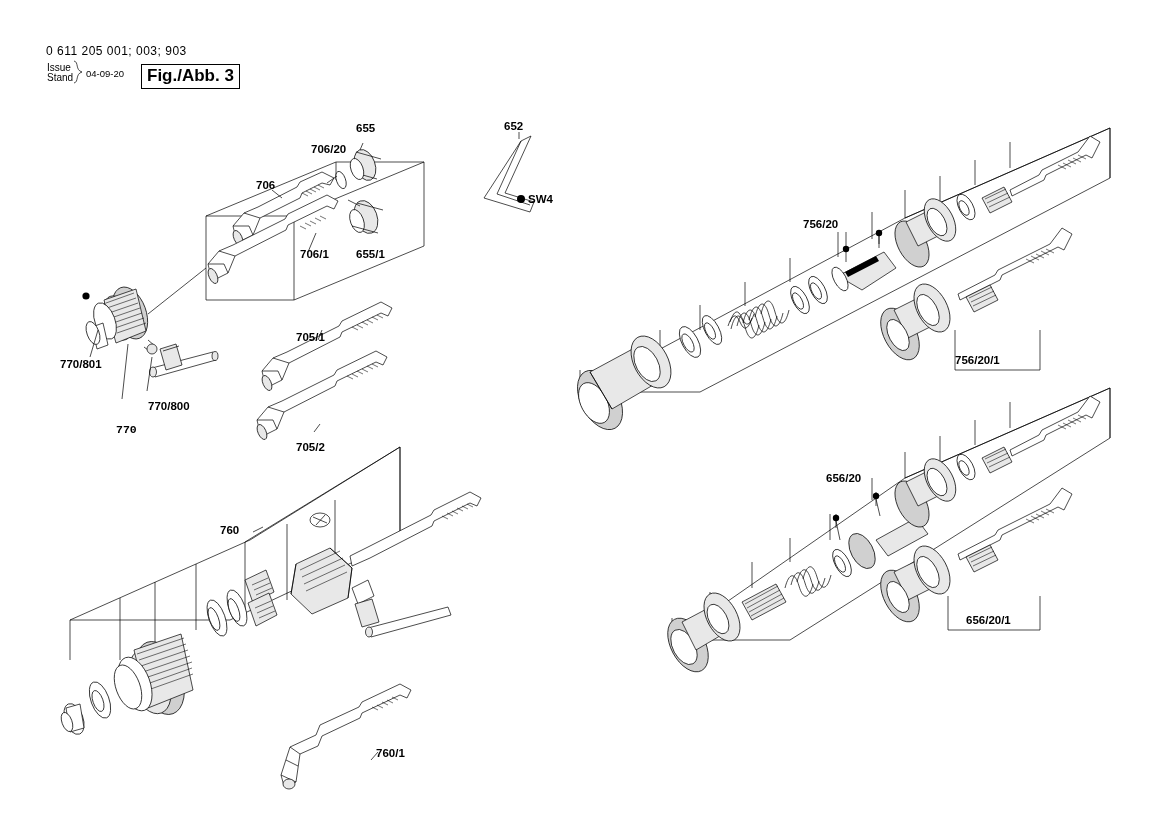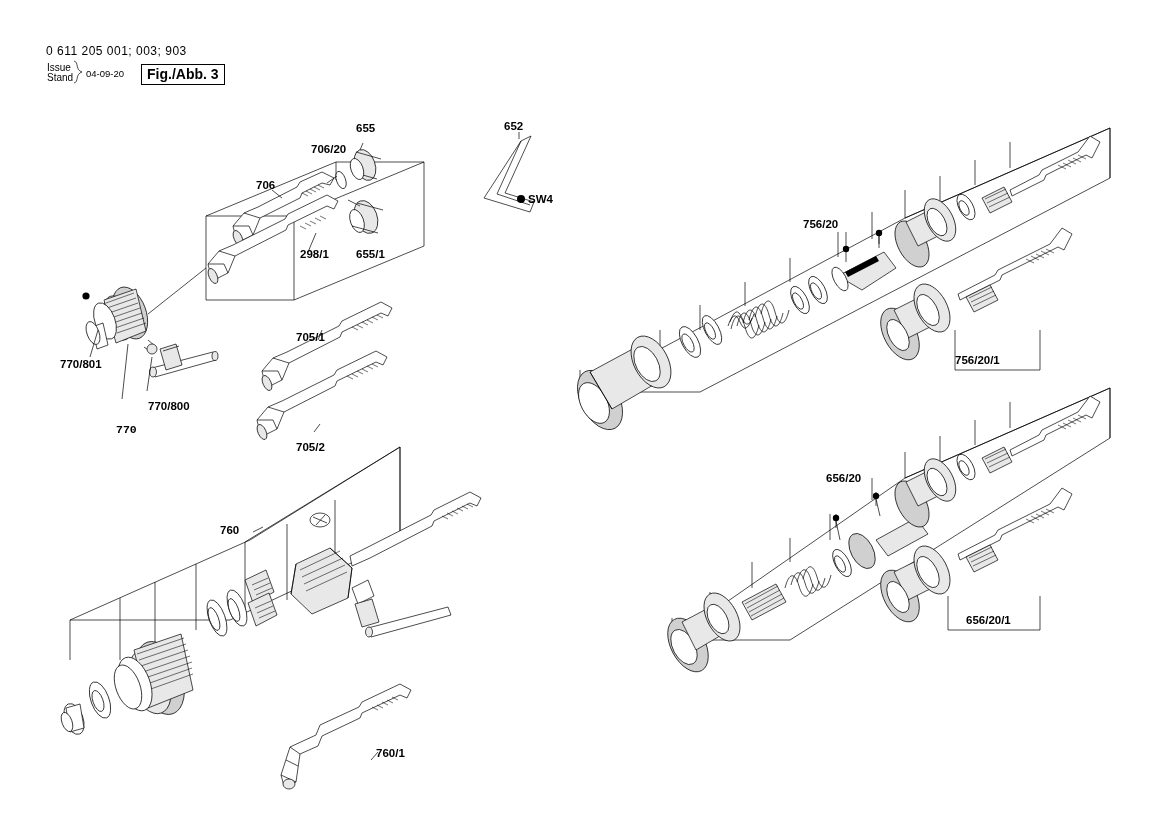--- a/index.html
+++ b/index.html
@@ -7,21 +7,21 @@
     width:1169px;height:826px;background:#ffffff;
     font-family:"Liberation Sans", sans-serif;
     color:#000;position:relative;overflow:hidden;
   }
   #sheet{position:absolute;left:0;top:0;width:980px;height:826px;}
   .abs{position:absolute;}
   .lbl{font-size:11.5px;font-weight:bold;letter-spacing:0px;white-space:nowrap;}
   .hdr-num{font-size:12px;letter-spacing:0.5px;white-space:nowrap;}
   .issue{font-size:10px;line-height:9.5px;white-space:nowrap;}
   .fig{
-    font-size:14px;font-weight:bold;border:1.6px solid #000;
+    font-size:17px;font-weight:bold;border:1.6px solid #000;
     padding:1px 5px 2px 5px;background:#fff;white-space:nowrap;
   }
   .exec{font-size:10.5px;font-weight:bold;line-height:12.2px;white-space:nowrap;}
   .foot{font-size:8.7px;line-height:10.4px;text-align:right;white-space:nowrap;}
   svg{display:block;}
   .ln{stroke:#000;stroke-width:0.7;fill:none;}
   .fillw{fill:#ffffff;stroke:#000;stroke-width:0.7;}
   .fillg{fill:#e8e8e8;stroke:#000;stroke-width:0.7;}
   .fillgg{fill:#d0d0d0;stroke:#000;stroke-width:0.7;}
   .fillk{fill:#000;stroke:none;}
@@ -368,21 +368,21 @@
       <path d="M846 232 L846 246"></path>
       <path d="M879 230 L879 244"></path>
       <path d="M836 514 L836 528"></path>
       <path d="M876 492 L876 506"></path>
     </g>
   </svg>
 
   <div class="abs lbl" style="left:356px;top:122px;">655</div>
   <div class="abs lbl" style="left:311px;top:143px;">706/20</div>
   <div class="abs lbl" style="left:256px;top:179px;">706</div>
-  <div class="abs lbl" style="left:300px;top:248px;">298/1</div>
+  <div class="abs lbl" style="left:300px;top:248px;">706/1</div>
   <div class="abs lbl" style="left:356px;top:248px;">655/1</div>
 
   <div class="abs lbl" style="left:504px;top:120px;">652</div>
   <div class="abs lbl" style="left:528px;top:193px;">SW4</div>
 
   <div class="abs lbl" style="left:60px;top:358px;">770/801</div>
   <div class="abs lbl" style="left:148px;top:400px;">770/800</div>
   <div class="abs lbl" style="left:116px;top:423px;font-family:Liberation Mono, monospace;">770</div>
 
   <div class="abs lbl" style="left:296px;top:331px;">705/1</div>

